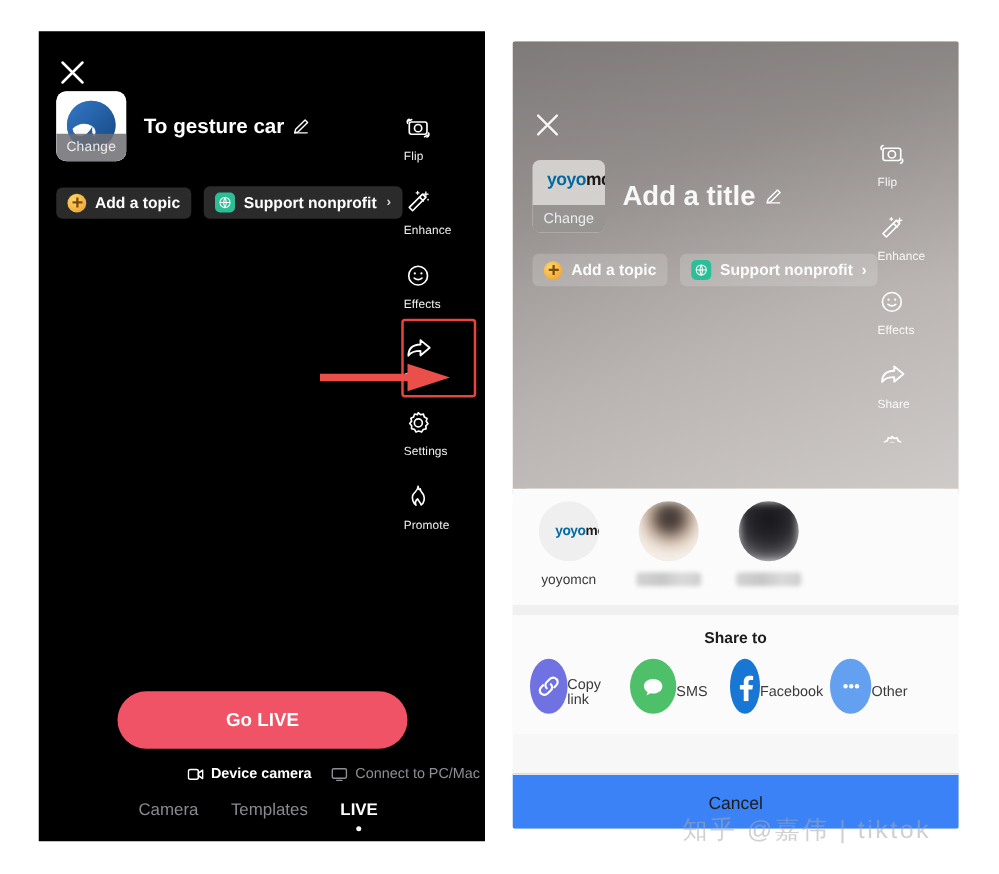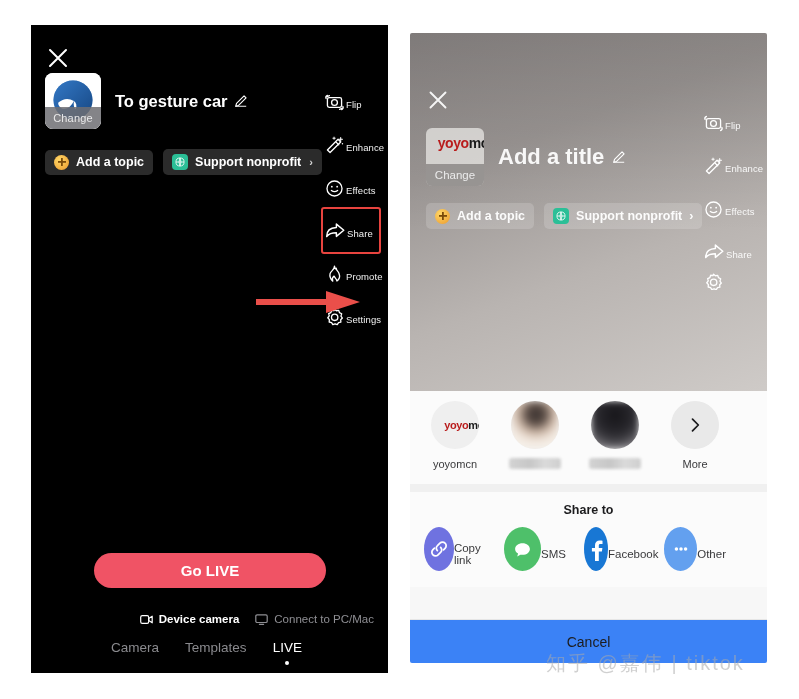--- a/index.html
+++ b/index.html
@@ -95,21 +95,21 @@
   }
 
   
   .rail {
     position: absolute; right: 6px; top: 55px;
     width: 62px;
     display: flex; flex-direction: column; align-items: center;
   }
   .rail-item {
     width: 56px;
-    display: flex; flex-direction: row; align-items: center;
+    display: flex; flex-direction: column; align-items: flex-start;
     padding: 9px 0 8px;
     cursor: pointer;
     position: relative;
   }
   .rail-item .glyph { height: 26px; display:flex; align-items:center; justify-content:center; }
   .rail-item .rlabel {
     color: #f2f2f2; font-size: 9.5px; margin-top: 5px;
     letter-spacing: .1px; font-weight: 400;
   }
   .rail-item.highlight {
@@ -118,51 +118,51 @@
   }
 
   .arrow-ann {
     position: absolute; left: 225px; top: 263px;
     width: 105px; height: 28px;
     pointer-events: none;
   }
 
   .golive {
     position: absolute; left: 63px; top: 528px;
-    width: 232px; height: 35px;
+    width: 232px; height: 46px;
     background: #f05365;
     border-radius: 24px;
     color: #ffffff;
     font-size: 15px; font-weight: 700;
     display: flex; align-items: center; justify-content: center;
     cursor: pointer;
   }
   .cam-opts {
     position: absolute; left: 0; top: 588px;
     width: 357px;
     display: flex; justify-content: flex-end; gap: 16px;
-    padding-right: 14px;
+    padding-right: 4px;
   }
   .cam-opt {
     display: flex; align-items: center; gap: 6px;
     font-size: 11.5px; font-weight: 700;
     cursor: pointer; white-space: nowrap;
   }
   .cam-opt.active { color: #ffffff; }
   .cam-opt.dim { color: #8e8e93; font-weight: 400; }
 
   .tabbar {
     position: absolute; left: 0; bottom: 18px; width: 351px;
     display: flex; align-items: center; justify-content: center;
     gap: 26px;
   }
   .tab {
     font-size: 13.5px; color: #8a8a8e; cursor: pointer; position: relative;
   }
-  .tab.active { color: #ffffff; font-weight: 400; }
+  .tab.active { color: #ffffff; font-weight: 700; }
   .tab-dot {
     position: absolute; left: 50%; transform: translateX(-50%);
     bottom: -10px; width: 4px; height: 4px; border-radius: 50%;
     background: #ffffff;
   }
 
   
   .phone-right {
     position: absolute; left: 410px; top: 33px;
     width: 357px; height: 630px;
@@ -302,21 +302,21 @@
   .watermark {
     position: absolute; left: 546px; top: 650px;
     font-size: 20px;
     color: rgba(170,170,170,0.55);
     letter-spacing: 2px;
     white-space: nowrap;
     user-select: none;
   }
 
   .logo-yoyo { font-size: 14px; font-weight: 800; letter-spacing: -0.4px; line-height:1; }
-  .logo-yoyo .a { color:#b91c1c;margin-left:24px; }
+  .logo-yoyo .a { color:#0369a1;margin-left:24px; }
   .logo-yoyo .b { color:#1a1a1a; }
 </style>
 </head>
 <body>
 
 <div class="stage">
 
   <div class="phone-left">
 
     <div class="close-x">
@@ -414,34 +414,34 @@
           <svg viewBox="0 0 26 26" width="24" height="24" fill="none" stroke="#ffffff" stroke-width="1.6" stroke-linejoin="round" stroke-linecap="round">
             <path d="M4 19 C4 12 8.5 9.5 14.5 9.3 L14.5 5.5 L22.5 12.2 L14.5 18.8 L14.5 14.9 C9.5 14.9 6 16.3 4 19 Z"></path>
           </svg>
         </span>
         <span class="rlabel">Share</span>
       </div>
 
       <div class="rail-item">
         <span class="glyph">
           <svg viewBox="0 0 26 26" width="23" height="23" fill="none" stroke="#ffffff" stroke-width="1.5" stroke-linejoin="round">
-            <path d="M13 3.5 C13 8 9 8.5 8 12 C7.2 14.8 8.8 19 11 20.5 C10 18 11 16 12.5 14.8 C13.3 17 15 17.6 15.8 20.3 C18.2 18.5 19.3 14.8 18 11.5 C17 9 15 8.6 15 5.8 C14.4 6.9 13.6 7 13 3.5 Z"></path>
-          </svg>
-        </span>
-        <span class="rlabel">Promote</span>
-      </div>
-
-      <div class="rail-item">
-        <span class="glyph">
-          <svg viewBox="0 0 26 26" width="23" height="23" fill="none" stroke="#ffffff" stroke-width="1.5" stroke-linejoin="round">
             <path d="M13 3.6 L15.1 5.4 L17.8 4.9 L18.6 7.5 L21.1 8.8 L20.3 11.4 L21.9 13.6 L20 15.5 L20.2 18.2 L17.6 18.8 L16.1 21.1 L13.6 20.1 L11.1 21 L9.7 18.7 L7 18.1 L7.2 15.4 L5.4 13.3 L7.1 11.2 L6.4 8.6 L8.9 7.4 L9.8 4.8 L12.4 5.3 Z"></path>
             <circle cx="13.2" cy="12.8" r="3.6"></circle>
           </svg>
         </span>
         <span class="rlabel">Settings</span>
+      </div>
+
+      <div class="rail-item">
+        <span class="glyph">
+          <svg viewBox="0 0 26 26" width="23" height="23" fill="none" stroke="#ffffff" stroke-width="1.5" stroke-linejoin="round">
+            <path d="M13 3.5 C13 8 9 8.5 8 12 C7.2 14.8 8.8 19 11 20.5 C10 18 11 16 12.5 14.8 C13.3 17 15 17.6 15.8 20.3 C18.2 18.5 19.3 14.8 18 11.5 C17 9 15 8.6 15 5.8 C14.4 6.9 13.6 7 13 3.5 Z"></path>
+          </svg>
+        </span>
+        <span class="rlabel">Promote</span>
       </div>
 
     </div>
 
     <svg class="arrow-ann" viewBox="0 0 105 28">
       <path d="M0 11 L70 11 L70 3 L104 14 L70 25 L70 17 L0 17 Z" fill="#ea4f4a"></path>
     </svg>
 
     <div class="golive">
       <span>Go LIVE</span>
@@ -598,30 +598,20 @@
             <div class="send-name blurred"></div>
           </div>
 
           <div class="send-item">
             <div class="send-av">
               <div class="av-blur-2"></div>
             </div>
             <div class="send-name blurred"></div>
           </div>
 
-          <div class="send-item">
-            <div class="send-av">
-              <div class="av-more">
-                <svg viewBox="0 0 24 24" width="20" height="20" fill="none" stroke="#1c1c1e" stroke-width="2.1" stroke-linecap="round" stroke-linejoin="round">
-                  <path d="M9 5 L16 12 L9 19"></path>
-                </svg>
-              </div>
-            </div>
-            <div class="send-name">More</div>
-          </div>
         </div>
       </div>
 
       <div class="divider-gap"></div>
 
       <div class="sheet-sec white">
         <div class="sec-title">Share to</div>
         <div class="share-row">
 
           <div class="share-item">

